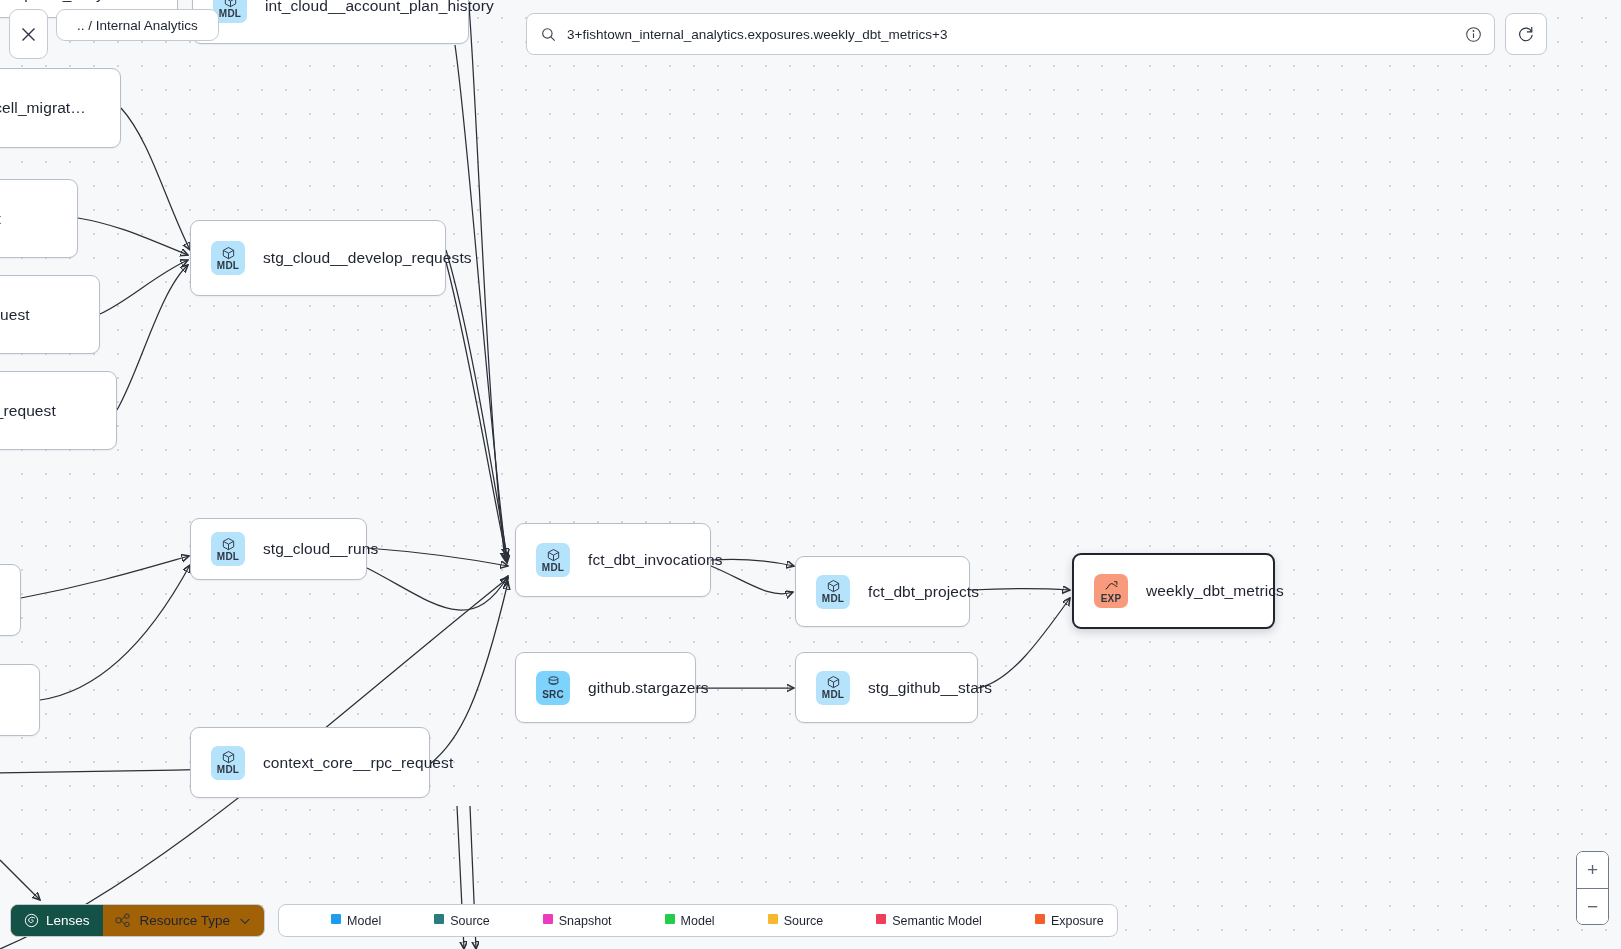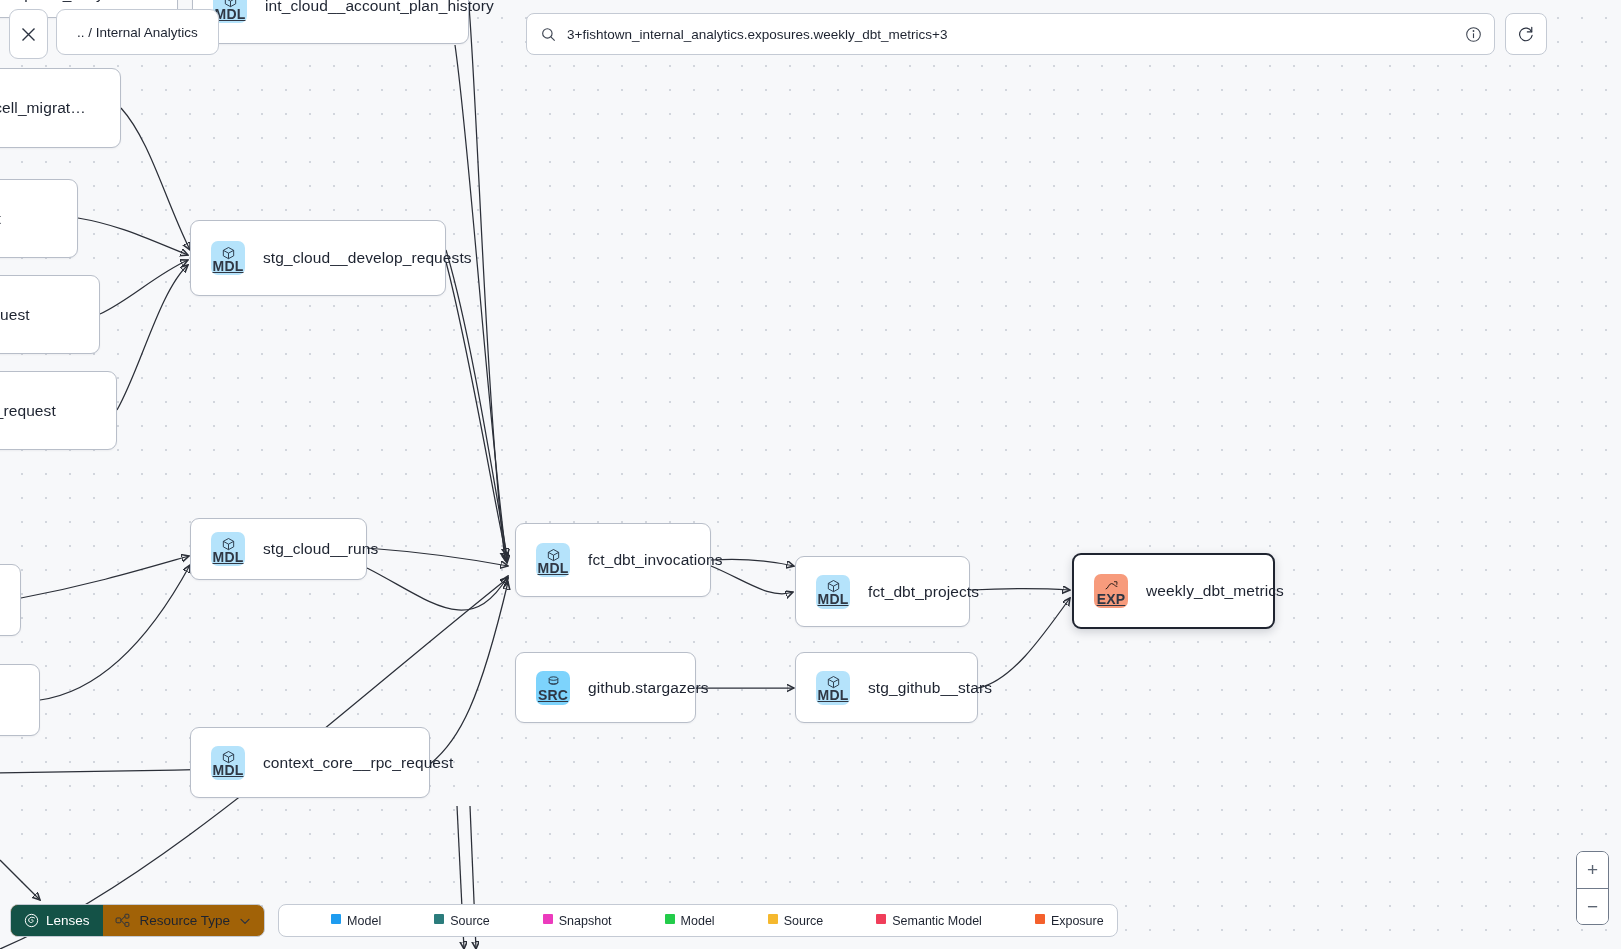--- a/index.html
+++ b/index.html
@@ -45,24 +45,23 @@
   .badge {
     flex: 0 0 auto;
     width: 34px; height: 34px;
     border-radius: 7px;
     display: flex; flex-direction: column;
     align-items: center; justify-content: center;
     gap: 0px;
   }
   .badge svg { display: block; }
   .badge .tag {
-    font-size: 14px; line-height: 10px;
+    font-size: 10px; line-height: 10px;
     font-weight: 600; letter-spacing: .2px;
     color: #2f3744;
-    text-decoration: underline;
   }
   .badge-mdl { background: #b5e3fb; }
   .badge-src { background: #7dd3fc; }
   .badge-exp { background: #f79b7c; }
 
   .node-label {
     font-size: 15.5px;
     color: #1d2330;
     white-space: nowrap;
     letter-spacing: .1px;
@@ -77,21 +76,21 @@
 
   .close-btn {
     position: absolute; left: 9px; top: 9px;
     width: 39px; height: 50px;
     background: #fff; border: 1px solid #c4cad4; border-radius: 9px;
     display: flex; align-items: center; justify-content: center;
     cursor: pointer;
   }
   .breadcrumb {
     position: absolute; left: 56px; top: 9px;
-    height: 46px; padding: 0 20px;
+    height: 32px; padding: 0 20px;
     background: #fff; border: 1px solid #c4cad4; border-radius: 9px;
     display: flex; align-items: center;
     font-size: 13.5px; color: #1d2330;
     cursor: pointer;
   }
 
   .searchwrap {
     position: absolute; left: 526px; top: 13px;
     width: 969px; height: 42px;
     background: #fff; border: 1px solid #c4cad4; border-radius: 8px;

